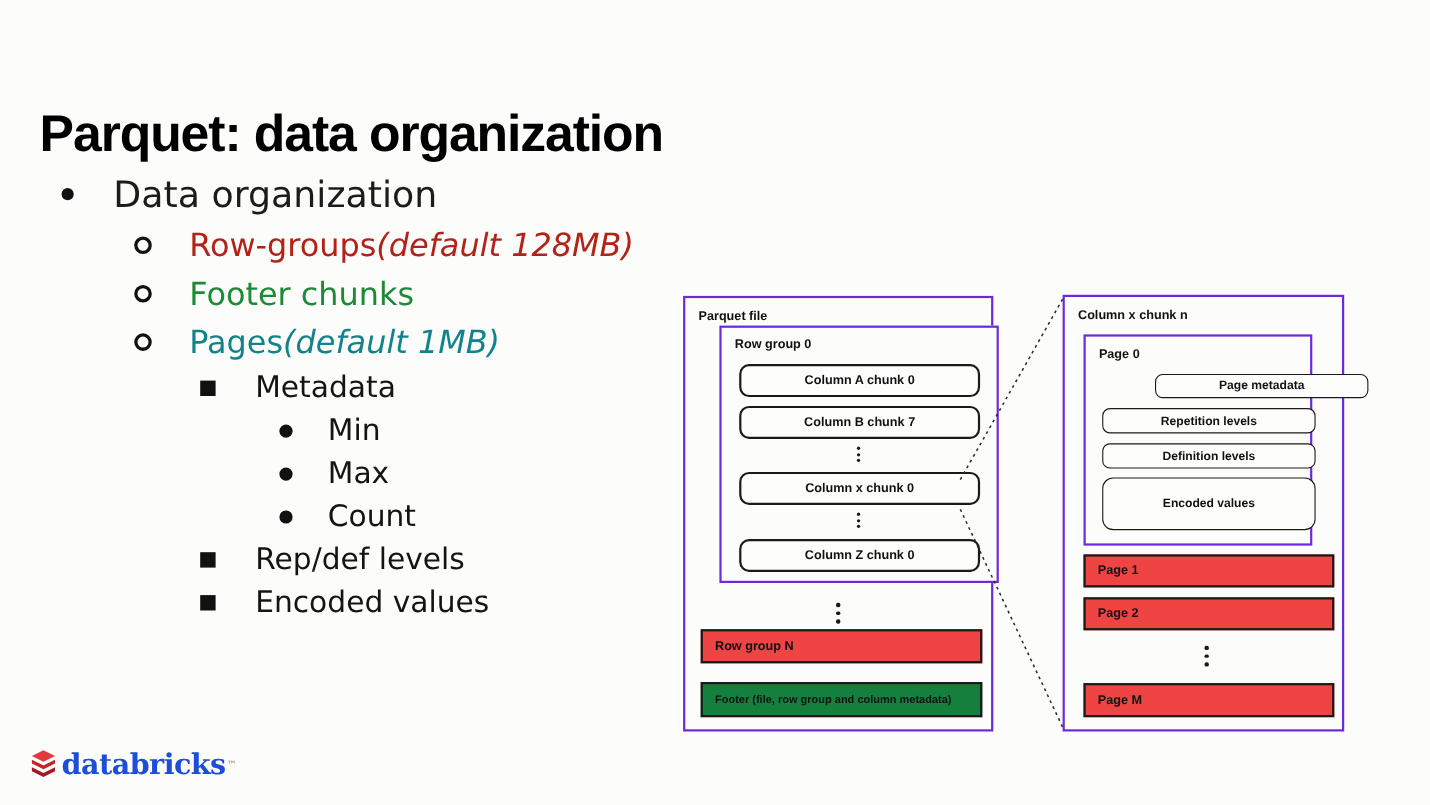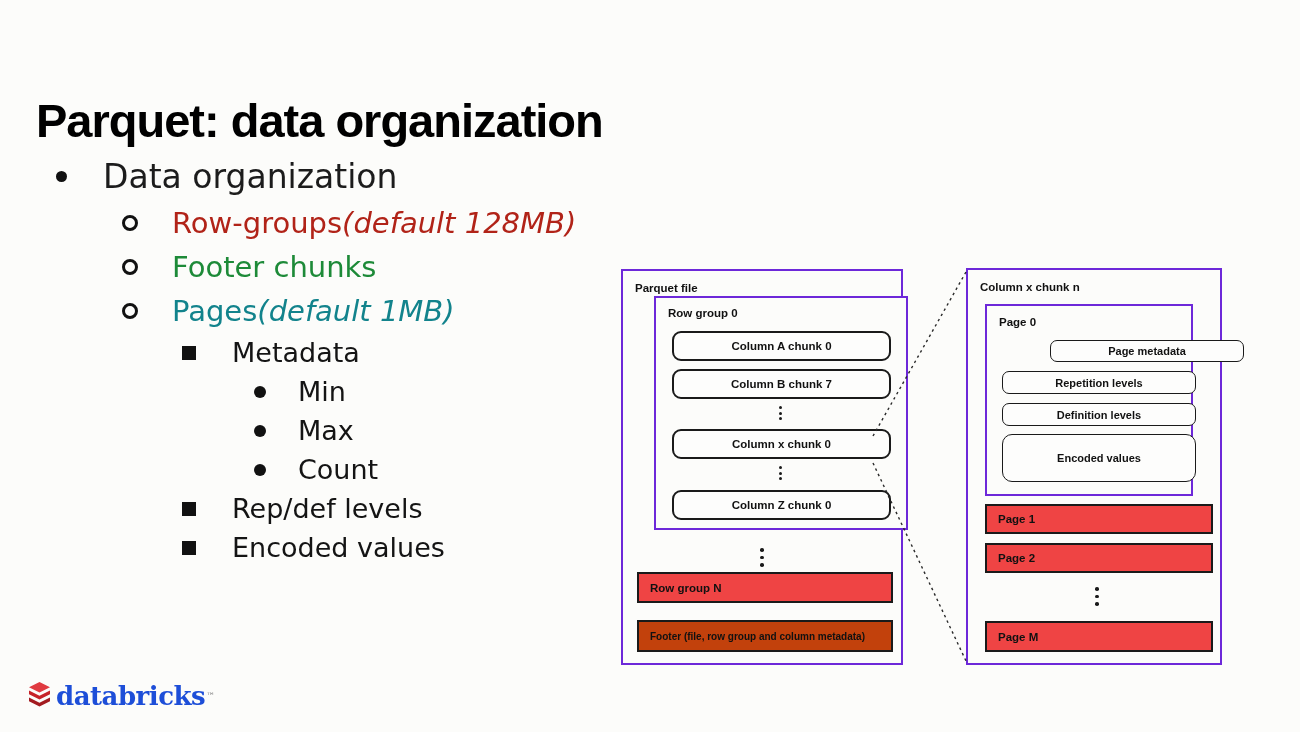--- a/index.html
+++ b/index.html
@@ -47,21 +47,21 @@
     position:absolute;border:2px solid #1a1a1a;border-radius:9px;background:#fdfdfc;
     box-sizing:border-box;display:flex;align-items:center;justify-content:center;
     font-family:"Liberation Sans",sans-serif;font-weight:bold;font-size:11.5px;color:#111;
   }
   .bar{
     position:absolute;border:2px solid #1a1a1a;background:#ef4444;box-sizing:border-box;
     display:flex;align-items:center;
     font-family:"Liberation Sans",sans-serif;font-weight:bold;font-size:11.5px;color:#111;
     padding-left:11px;white-space:nowrap;
   }
-  .gray{background:#c2410c;}
+  .gray{background:#15803d;}
   .sect{
     position:absolute;border:1.5px solid #1a1a1a;border-radius:7px;background:#fdfdfc;
     box-sizing:border-box;display:flex;align-items:center;justify-content:center;
     font-family:"Liberation Sans",sans-serif;font-weight:bold;font-size:11px;color:#111;
   }
   .vdots{position:absolute;display:flex;flex-direction:column;align-items:center;gap:4px;}
   .vdots i{width:3.5px;height:3.5px;border-radius:50%;background:#1a1a1a;}
   .vdots.tight{gap:2.5px;}
   .vdots.tight i{width:3px;height:3px;}
   svg.connectors{position:absolute;left:0;top:0;pointer-events:none;}

